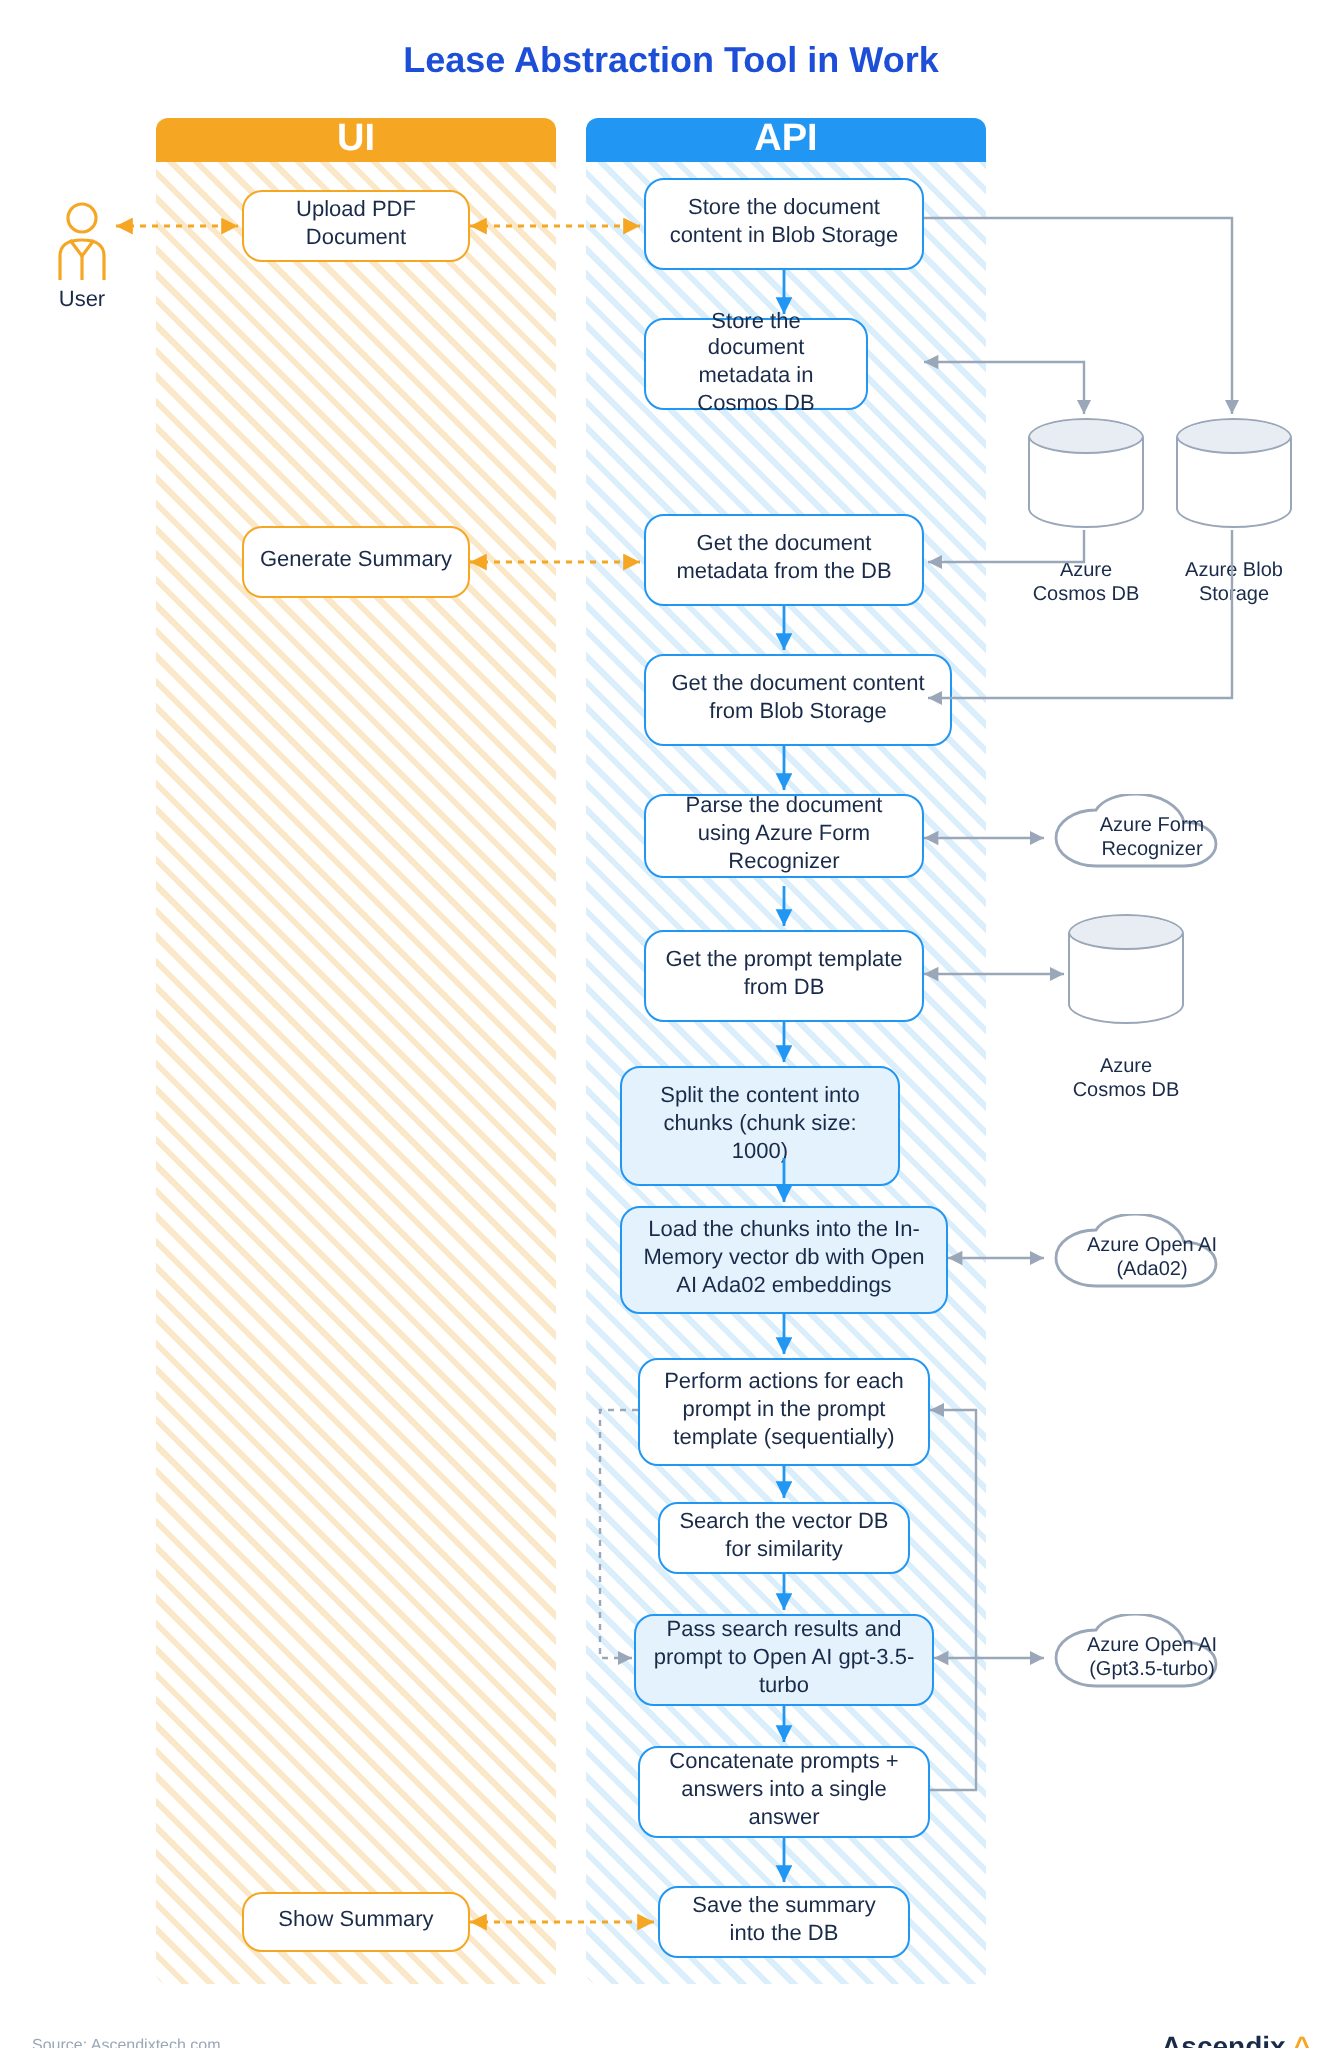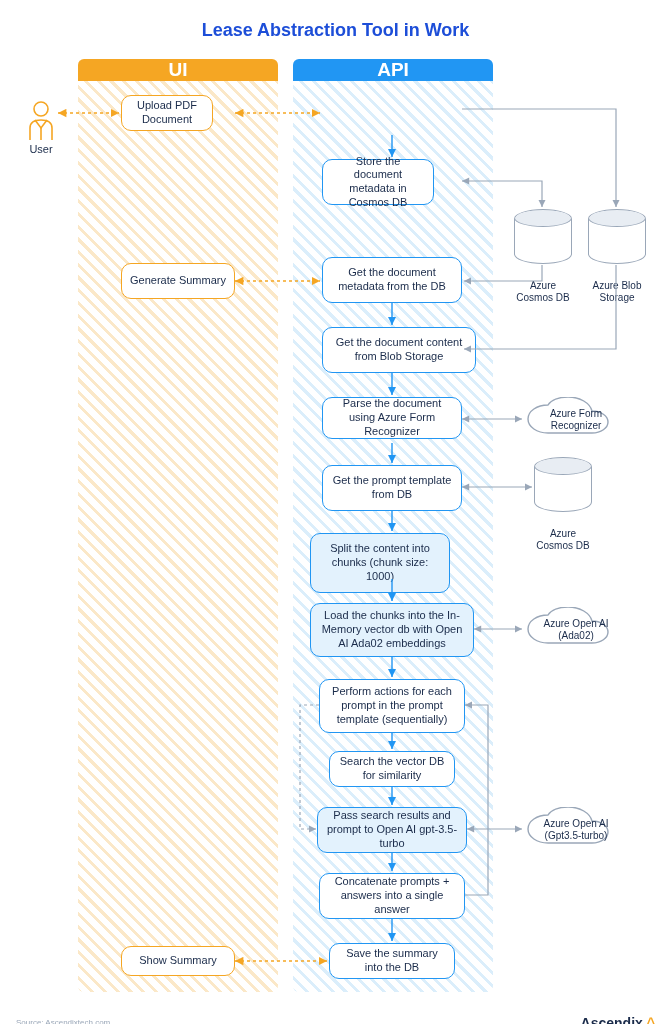--- a/index.html
+++ b/index.html
@@ -202,24 +202,25 @@
   <div class="user">
     <svg viewBox="0 0 34 42">
       <circle cx="17" cy="10" r="7" fill="none" stroke="#F5A623" stroke-width="1.6"></circle>
       <path d="M6 41 v-12 q0-8 11-8 t11 8 v12" fill="none" stroke="#F5A623" stroke-width="1.6"></path>
       <path d="M11 21 l6 8 l6-8" fill="none" stroke="#F5A623" stroke-width="1.6"></path>
       <path d="M17 29 v12" stroke="#F5A623" stroke-width="1.6"></path>
     </svg>
     <div>User</div>
   </div>
 
-  <div class="node orange" style="left:105px;top:36px;width:92px;height:36px;">Upload PDF Document</div>
+  <div class="node orange" style="left:105px;top:36px;width:114px;height:36px;">Upload PDF Document</div>
   <div class="node orange" style="left:105px;top:204px;width:114px;height:36px;">Generate Summary</div>
   <div class="node orange" style="left:105px;top:887px;width:114px;height:30px;">Show Summary</div>
 
+  <div class="node blue" style="left:306px;top:30px;width:140px;height:46px;">Store the document content in Blob Storage</div>
   <div class="node blue" style="left:306px;top:100px;width:112px;height:46px;">Store the document metadata in Cosmos DB</div>
   <div class="node blue" style="left:306px;top:198px;width:140px;height:46px;">Get the document metadata from the DB</div>
   <div class="node blue" style="left:306px;top:268px;width:154px;height:46px;">Get the document content from Blob Storage</div>
   <div class="node blue" style="left:306px;top:338px;width:140px;height:42px;">Parse the document using Azure Form Recognizer</div>
   <div class="node blue" style="left:306px;top:406px;width:140px;height:46px;">Get the prompt template from DB</div>
   <div class="node blue fill" style="left:294px;top:474px;width:140px;height:60px;">Split the content into chunks (chunk size: 1000)</div>
   <div class="node blue fill" style="left:294px;top:544px;width:164px;height:54px;">Load the chunks into the In-Memory vector db with Open AI Ada02 embeddings</div>
   <div class="node blue" style="left:303px;top:620px;width:146px;height:54px;">Perform actions for each prompt in the prompt template (sequentially)</div>
   <div class="node blue" style="left:313px;top:692px;width:126px;height:36px;">Search the vector DB for similarity</div>
   <div class="node blue fill" style="left:301px;top:748px;width:150px;height:46px;">Pass search results and prompt to Open AI gpt-3.5-turbo</div>

